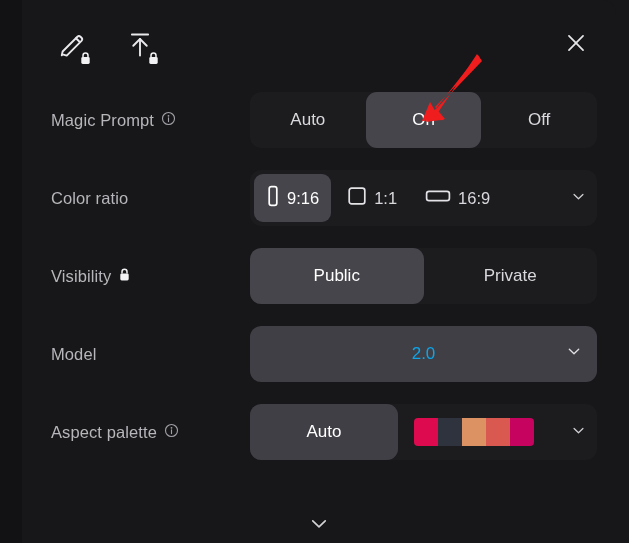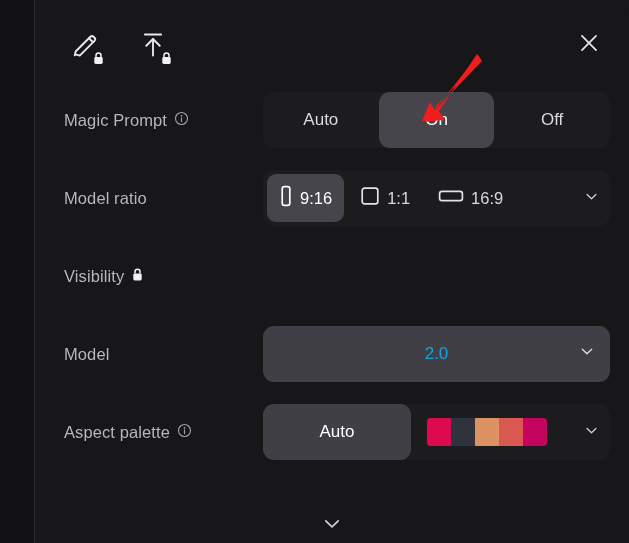--- a/index.html
+++ b/index.html
@@ -34,21 +34,21 @@
     position: absolute;
     left: 34px; top: 0;
     width: 1px;
     height: 543px;
     background: #2a2a2d;
   }
 
   
   .panel {
     position: absolute;
-    left: 35px; top: 0;
+    left: 22px; top: 0;
     width: 594px;
     height: 543px;
     background: #171719;
     border-top-right-radius: 14px;
     box-sizing: border-box;
   }
 
   
   .panel-header {
     position: absolute;
@@ -345,21 +345,21 @@
           <div class="segmented">
             <div class="seg">Auto</div>
             <div class="seg selected">On</div>
             <div class="seg">Off</div>
           </div>
         </div>
       </div>
 
       <div class="row">
         <div class="row-label">
-          <span>Model ratio</span>
+          <span>Color ratio</span>
         </div>
         <div class="row-control">
           <div class="ar-track">
 
             <div class="ar-opt selected">
               <span class="ar-ico">
                 <svg width="14" height="22" viewBox="0 0 14 22" fill="none" stroke="#ffffff" stroke-width="1.7">
                   <rect x="3.2" y="1.6" width="7.6" height="18.8" rx="2.2"></rect>
                 </svg>
               </span>
@@ -400,20 +400,26 @@
 
       <div class="row">
         <div class="row-label">
           <span>Visibility</span>
           <span>
             <svg width="13" height="15" viewBox="0 0 13 15">
               <path d="M4 6.4V4.8a2.5 2.5 0 0 1 5 0v1.6" fill="none" stroke="#f2f2f4" stroke-width="1.5"></path>
               <rect x="2.3" y="6.4" width="8.4" height="7" rx="1.4" fill="#f2f2f4"></rect>
             </svg>
           </span>
+        </div>
+        <div class="row-control">
+          <div class="segmented">
+            <div class="seg selected">Public</div>
+            <div class="seg">Private</div>
+          </div>
         </div>
       </div>
 
       <div class="row">
         <div class="row-label">
           <span>Model</span>
         </div>
         <div class="row-control">
           <div class="select-box">
             <span>2.0</span>

